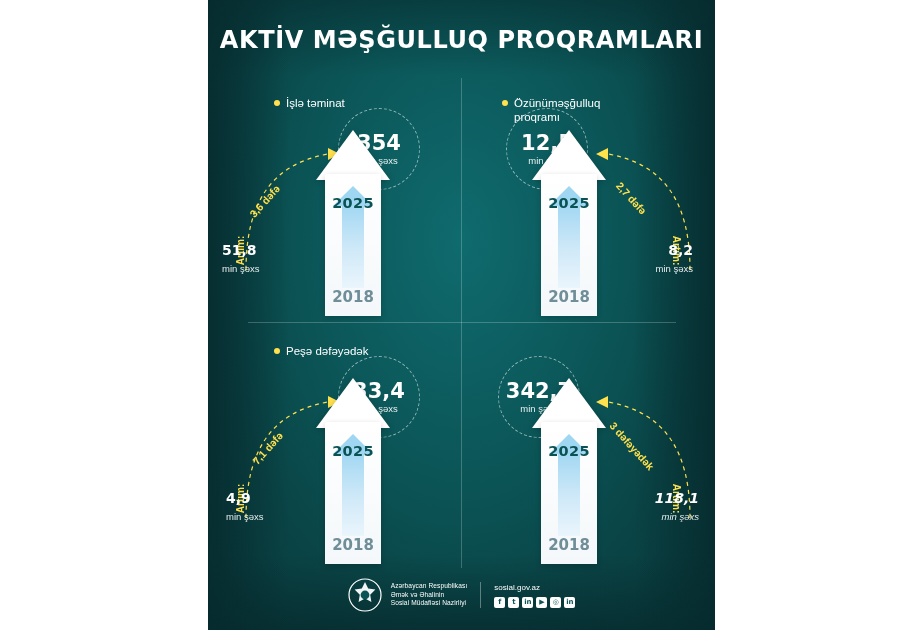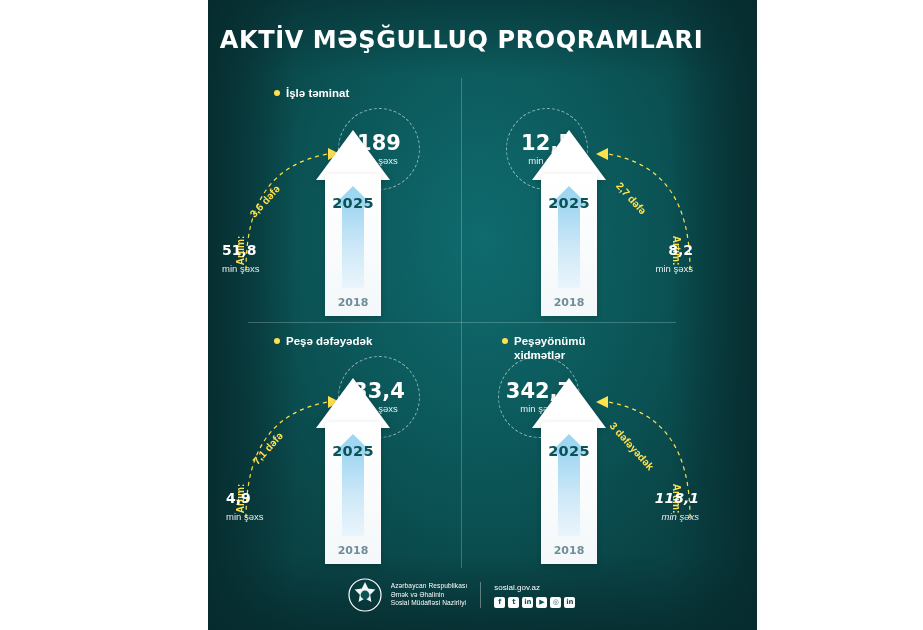--- a/index.html
+++ b/index.html
@@ -15,21 +15,20 @@
   }
   #poster {
     position: absolute;
     left: 208px;
     top: 0;
     width: 507px;
     height: 630px;
     background:
       radial-gradient(ellipse at 50% 38%, #0f6b6e 0%, #0b5456 45%, #0a4446 70%, #093b3d 100%);
     overflow: hidden;
-    padding-left: 42px;
   }
   
   #poster:before {
     content: "";
     position: absolute;
     inset: 0;
     background:
       linear-gradient(90deg, rgba(6,42,45,0.85) 0%, rgba(6,42,45,0.0) 16%, rgba(6,42,45,0.0) 84%, rgba(6,42,45,0.85) 100%),
       linear-gradient(180deg, rgba(6,42,45,0.55) 0%, rgba(6,42,45,0.0) 12%, rgba(6,42,45,0.0) 88%, rgba(6,42,45,0.75) 100%);
     pointer-events: none;
@@ -85,24 +84,24 @@
     height: 245px;
     z-index: 4;
   }
   .q-tl { left: 0;    top: 80px; }
   .q-tr { left: 254px; top: 80px; }
   .q-bl { left: 0;    top: 328px; }
   .q-br { left: 254px; top: 328px; }
 
   .q-head {
     position: absolute;
-    top: 6px;
+    top: 16px;
     color: #ffffff;
     font-size: 11.5px;
-    font-weight: bold;
+    font-weight: normal;
     line-height: 14px;
   }
   .q-head .bullet {
     display: inline-block;
     width: 6px;
     height: 6px;
     border-radius: 50%;
     background: #ffe14d;
     margin-right: 6px;
     vertical-align: middle;
@@ -169,23 +168,23 @@
     font-size: 14.5px;
     font-weight: bold;
     font-family: "DejaVu Sans", sans-serif;
     letter-spacing: 0.3px;
     margin-top: 9px;
   }
   .yr-bot {
     position: absolute;
     width: 74px;
     text-align: center;
-    top: 166px;
+    top: 158px;
     color: #6f8e97;
-    font-size: 11px;
+    font-size: 15px;
     font-weight: bold;
     font-family: "DejaVu Sans", sans-serif;
   }
 
   
   .circle {
     position: absolute;
     width: 80px;
     height: 80px;
     border-radius: 50%;
@@ -323,39 +322,43 @@
     </div>
 
     <svg class="arc arc-left" width="120" height="150">
       <path d="M16 138 C 16 70, 42 32, 98 22" fill="none" stroke="#ffe14d" stroke-width="1.2" stroke-dasharray="4,4"></path>
       <polygon points="98,16 110,22 98,28" fill="#ffe14d"></polygon>
     </svg>
     <div class="mult rot-l" style="left:37px; top:115px;">3,6 dəfə</div>
     <div class="artim rot-v" style="left:18px; top:165px;">Artım:</div>
 
     <div class="circle" style="left:130px;">
-      <div class="big">189</div>
+      <div class="big">354</div>
       <div class="unit">min şəxs</div>
     </div>
 
     <div class="arrow" style="left:108px;">
       <div class="head"></div>
       <div class="shaft"></div>
       <div class="inner"></div>
       <div class="yr-top">2025</div>
       <div class="yr-bot">2018</div>
     </div>
 
     <div class="basev" style="left:14px;">
       <div class="big">51,8</div>
       <div class="unit">min şəxs</div>
     </div>
   </div>
 
   <div class="quad q-tr">
+    <div class="q-head head-right">
+      <span class="bullet"></span><span>Özünüməşğulluq</span>
+      <div style="margin-left:12px;">proqramı</div>
+    </div>
 
     <svg class="arc arc-right" width="120" height="150">
       <path d="M104 138 C 104 70, 78 32, 22 22" fill="none" stroke="#ffe14d" stroke-width="1.2" stroke-dasharray="4,4"></path>
       <polygon points="22,16 10,22 22,28" fill="#ffe14d"></polygon>
     </svg>
     <div class="mult rot-r" style="left:150px; top:112px;">2,7 dəfə</div>
     <div class="artim rot-vr" style="left:200px; top:165px;">Artım:</div>
 
     <div class="circle" style="left:44px;">
       <div class="big">12,5</div>
@@ -401,24 +404,20 @@
       <div class="yr-bot">2018</div>
     </div>
 
     <div class="basev" style="left:18px;">
       <div class="big">4,9</div>
       <div class="unit">min şəxs</div>
     </div>
   </div>
 
   <div class="quad q-br">
-    <div class="q-head head-right">
-      <span class="bullet"></span><span>Peşəyönümü</span>
-      <div style="margin-left:12px;">xidmətlər</div>
-    </div>
 
     <svg class="arc arc-right" width="120" height="150">
       <path d="M104 138 C 104 70, 78 32, 22 22" fill="none" stroke="#ffe14d" stroke-width="1.2" stroke-dasharray="4,4"></path>
       <polygon points="22,16 10,22 22,28" fill="#ffe14d"></polygon>
     </svg>
     <div class="mult rot-r" style="left:140px; top:112px;">3 dəfəyədək</div>
     <div class="artim rot-vr" style="left:200px; top:165px;">Artım:</div>
 
     <div class="circle" style="left:36px;">
       <div class="big">342,7</div>

